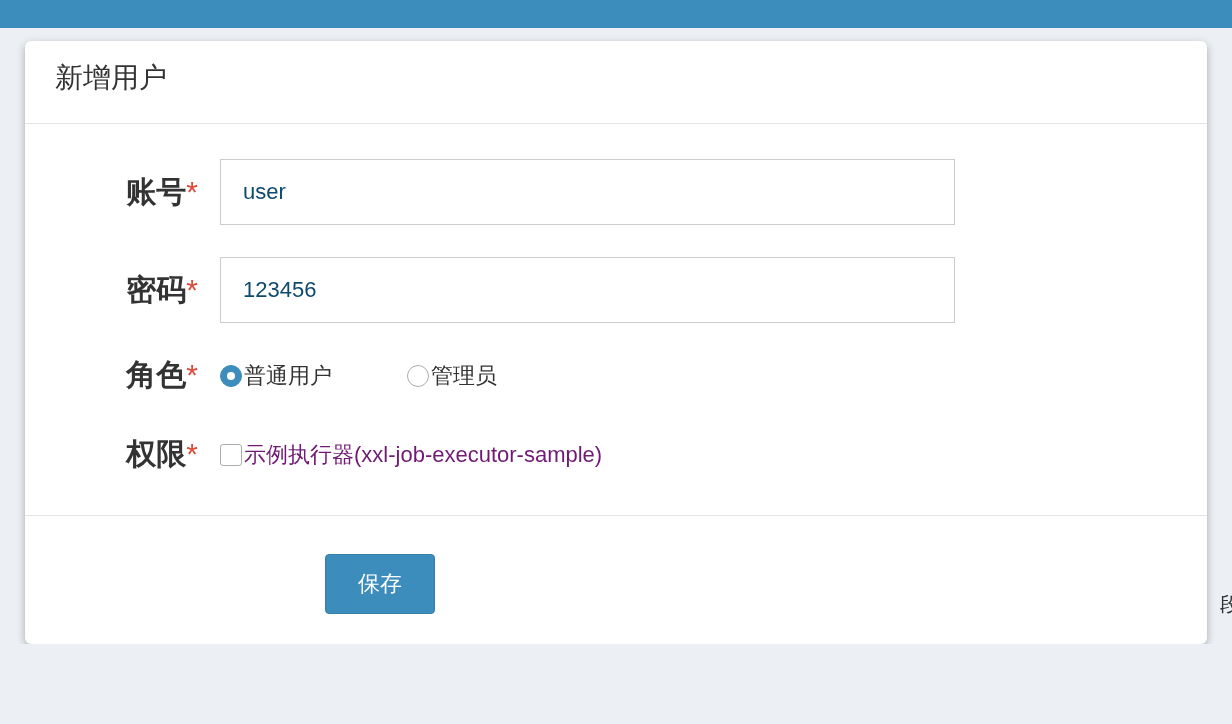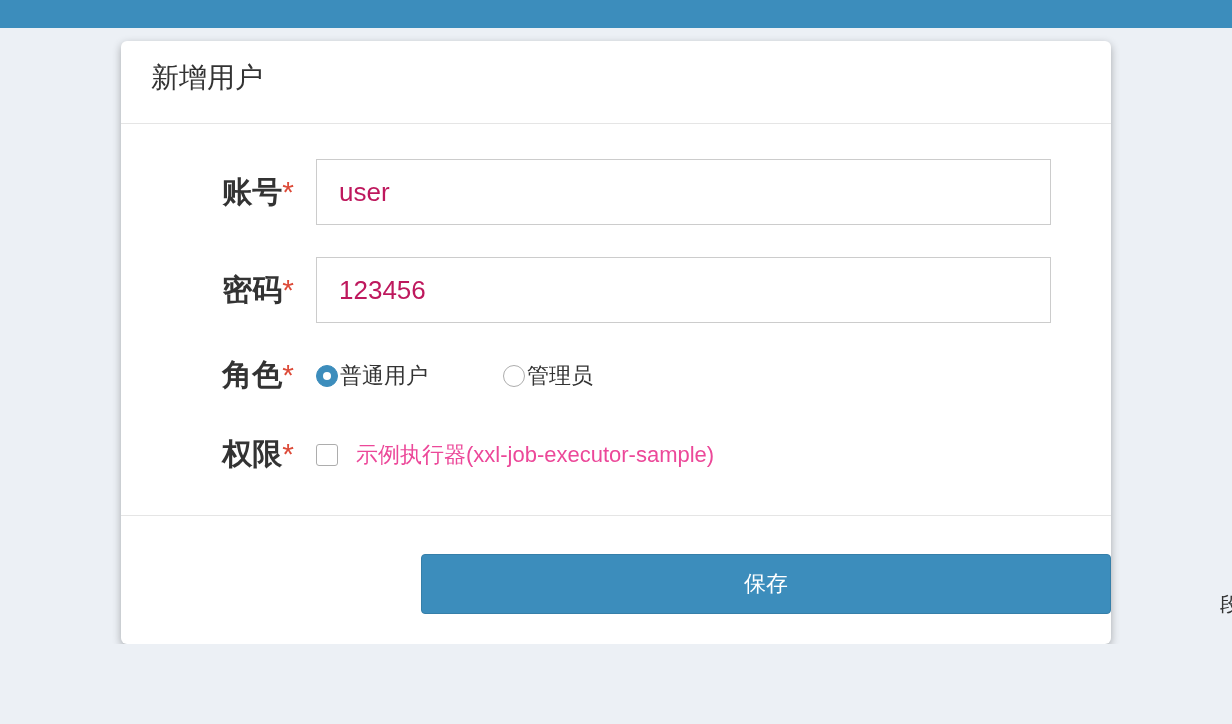--- a/index.html
+++ b/index.html
@@ -17,21 +17,21 @@
       height: 28px;
       background: #3c8dbc;
       width: 100%;
     }
     .modal-backdrop {
       position: relative;
       width: 100%;
     }
     .modal {
       margin: 13px auto 0 auto;
-      width: 990px;
+      width: 1182px;
       background: #fff;
       border-radius: 6px;
       box-shadow: 0 3px 9px rgba(0,0,0,0.3);
       overflow: hidden;
     }
     .modal-header {
       padding: 18px 30px 26px 30px;
       border-bottom: 1px solid #e5e5e5;
     }
     .modal-title {
@@ -64,24 +64,24 @@
       flex-shrink: 0;
     }
     .required {
       color: #dd4b39;
       font-weight: 400;
     }
     .form-control {
       flex: 0 0 735px;
       height: 66px;
       padding: 0 22px;
-      font-size: 26px;
+      font-size: 22px;
       border: 1px solid #ccc;
       border-radius: 0;
-      color: #be185d;
+      color: #0c4a6e;
       outline: none;
     }
     .radio-wrap {
       display: flex;
       gap: 75px;
       align-items: center;
       text-align: right;
     }
     .radio-item {
       display: flex;
@@ -119,30 +119,28 @@
     .checkbox-box {
       width: 22px;
       height: 22px;
       border: 1px solid #adadad;
       border-radius: 3px;
       background: #fff;
       display: inline-block;
     }
     .checkbox-label {
       font-size: 22px;
-      color: #ec4899;
-      margin-left: 16px;
+      color: #701a75;
     }
     .modal-footer {
       border-top: 1px solid #e5e5e5;
       padding: 38px 0 30px 0;
       display: flex;
       gap: 18px;
       padding-left: 300px;
-      flex-direction: column;
     }
     .btn {
       padding: 14px 32px;
       font-size: 22px;
       border-radius: 4px;
       cursor: pointer;
       border: 1px solid transparent;
     }
     .btn-primary {
       background: #3c8dbc;

